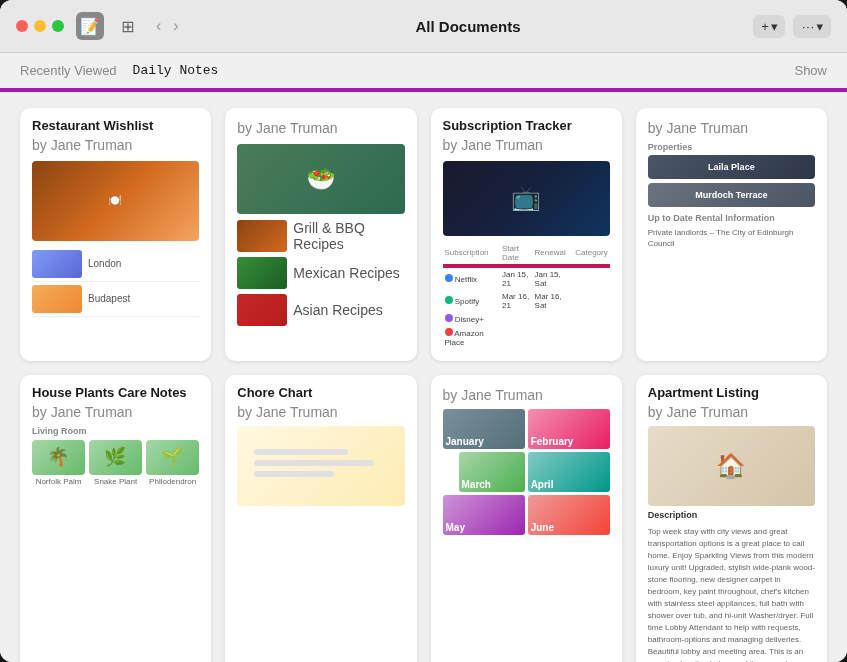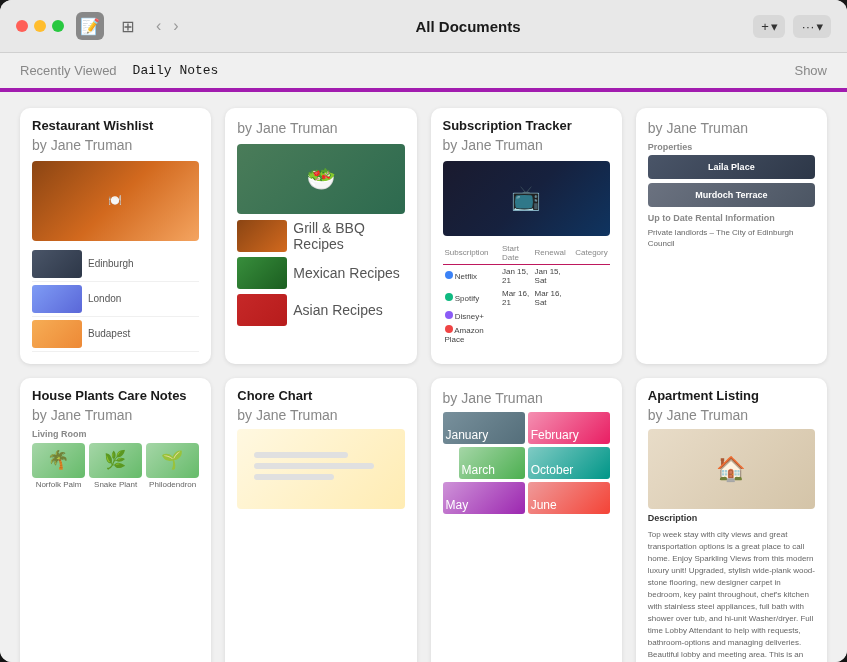--- a/index.html
+++ b/index.html
@@ -145,21 +145,21 @@
     .recipe-thumb {
       width: 50px; height: 32px; border-radius: 3px; flex-shrink: 0;
     }
     .rt-grill { background: linear-gradient(135deg, #8B4513 0%, #D2691E 100%); }
     .rt-mexican { background: linear-gradient(135deg, #388e3c 0%, #1b5e20 100%); }
     .rt-asian { background: linear-gradient(135deg, #c62828 0%, #b71c1c 100%); }
     .recipe-sub-text { font-size: 14px; color: #555; }
 
     
     .sub-table { width: 100%; border-collapse: collapse; font-size: 8px; margin-top: 6px; }
-    .sub-table th { color: #888; font-weight: 500; text-align: left; padding: 2px; border-bottom: 1px solid #be185d; }
+    .sub-table th { color: #888; font-weight: 500; text-align: left; padding: 2px; border-bottom: 4px solid #be185d; }
     .sub-table td { padding: 2px; color: #444; }
     .sub-dot { width: 8px; height: 8px; border-radius: 50%; display: inline-block; }
     .dot-blue { background: #3b82f6; }
     .dot-purple { background: #8b5cf6; }
     .dot-green { background: #10b981; }
     .dot-red { background: #ef4444; }
 
     
     .rentals-section-label { font-size: 9px; font-weight: 600; color: #888; margin-top: 6px; margin-bottom: 3px; }
     .rentals-property {
@@ -179,22 +179,22 @@
       width: 100%; height: 35px; border-radius: 4px;
       background: linear-gradient(135deg, #a5d6a7 0%, #66bb6a 100%);
       display: flex; align-items: center; justify-content: center;
       font-size: 18px;
     }
     .plant-label { font-size: 8px; color: #666; margin-top: 2px; }
 
     
     .flower-grid { display: grid; grid-template-columns: 1fr 1fr; gap: 3px; margin-top: 6px; }
     .flower-month {
-      height: 32px; border-radius: 3px; display: flex; align-items: flex-end;
-      padding: 2px 3px; font-size: 12px; color: #fff; font-weight: 400;
+      height: 40px; border-radius: 3px; display: flex; align-items: flex-end;
+      padding: 2px 3px; font-size: 10px; color: #fff; font-weight: 700;
     }
     .fm-jan { background: linear-gradient(135deg, #78909c 0%, #546e7a 100%); }
     .fm-feb { background: linear-gradient(135deg, #f48fb1 0%, #e91e63 100%); }
     .fm-mar { background: linear-gradient(135deg, #a5d6a7 0%, #4caf50 100%); margin-left: 16px; }
     .fm-apr { background: linear-gradient(135deg, #80cbc4 0%, #009688 100%); }
     .fm-may { background: linear-gradient(135deg, #ce93d8 0%, #9c27b0 100%); }
     .fm-jun { background: linear-gradient(135deg, #ef9a9a 0%, #f44336 100%); }
 
     
     .apt-prev {
@@ -262,24 +262,20 @@
     <div class="grid">
 
       <div class="card">
         <div class="card-content-area">
           <div class="card-title">Restaurant Wishlist</div>
           <div class="card-author">by Jane Truman</div>
           <div class="card-preview prev-restaurant" style="height:80px; font-size:11px; color:#fff; display:flex; align-items:center; justify-content:center; font-weight:600;">
             🍽️
           </div>
           <div class="restaurant-list">
-            <div class="restaurant-item">
-              <div class="restaurant-thumb rt-edinburgh"></div>
-              <span>Edinburgh</span>
-            </div>
             <div class="restaurant-item">
               <div class="restaurant-thumb rt-london"></div>
               <span>London</span>
             </div>
             <div class="restaurant-item">
               <div class="restaurant-thumb rt-budapest"></div>
               <span>Budapest</span>
             </div>
           </div>
         </div>
@@ -401,21 +397,21 @@
         </div>
       </div>
 
       <div class="card">
         <div class="card-content-area">
           <div class="card-author">by Jane Truman</div>
           <div class="flower-grid">
             <div class="flower-month fm-jan">January</div>
             <div class="flower-month fm-feb">February</div>
             <div class="flower-month fm-mar">March</div>
-            <div class="flower-month fm-apr">October</div>
+            <div class="flower-month fm-apr">April</div>
             <div class="flower-month fm-may">May</div>
             <div class="flower-month fm-jun">June</div>
           </div>
         </div>
       </div>
 
       <div class="card">
         <div class="card-content-area">
           <div class="card-title">Apartment Listing</div>
           <div class="card-author">by Jane Truman</div>

